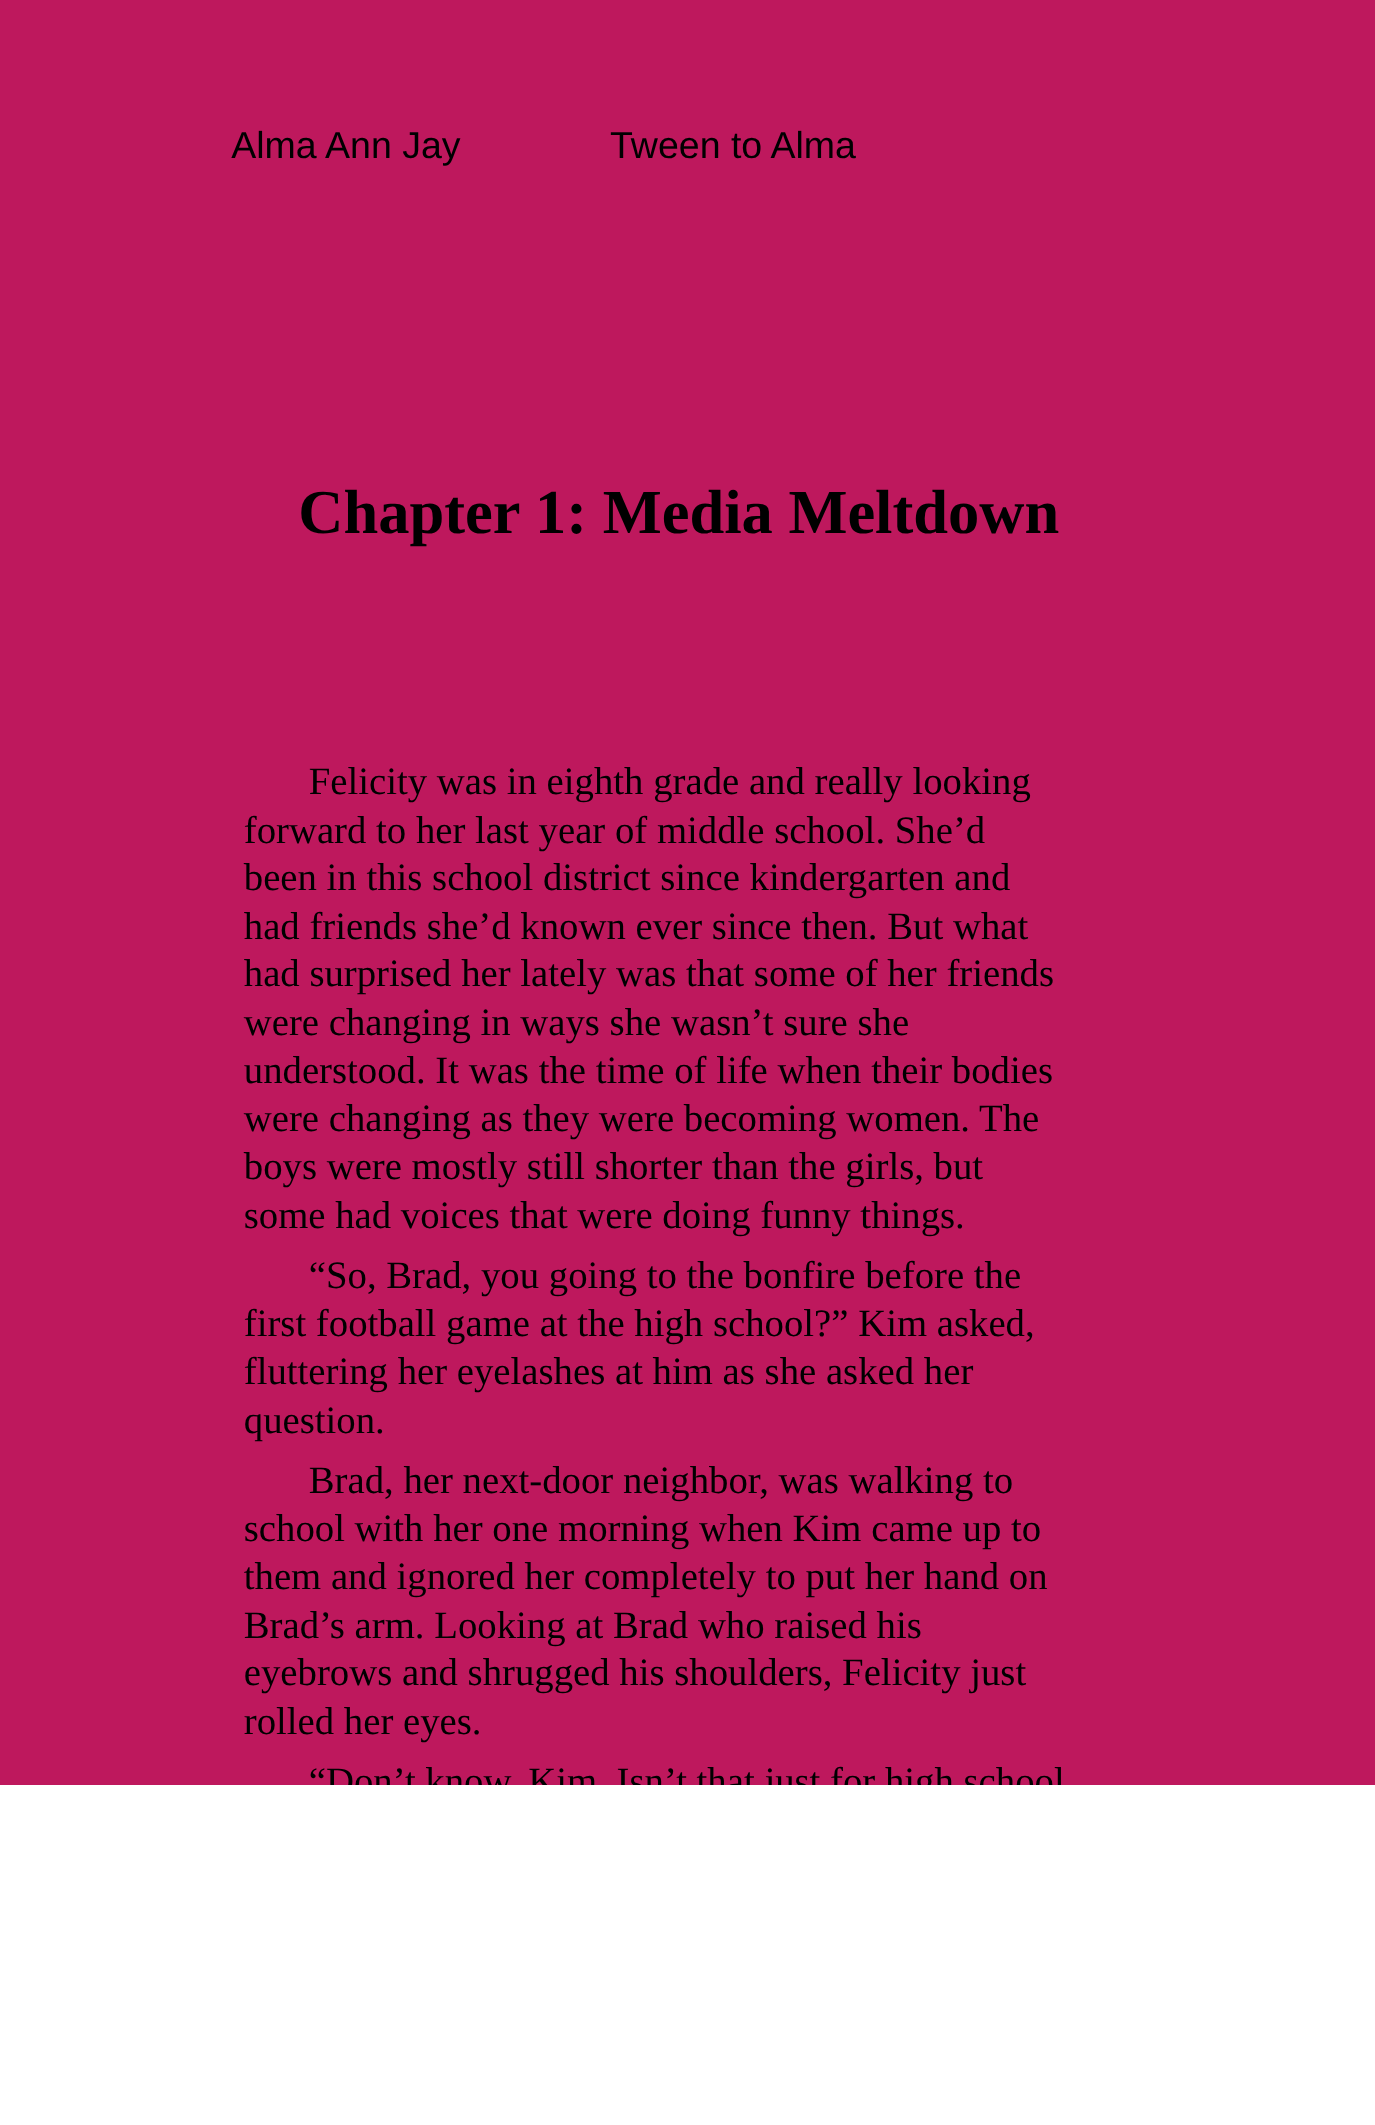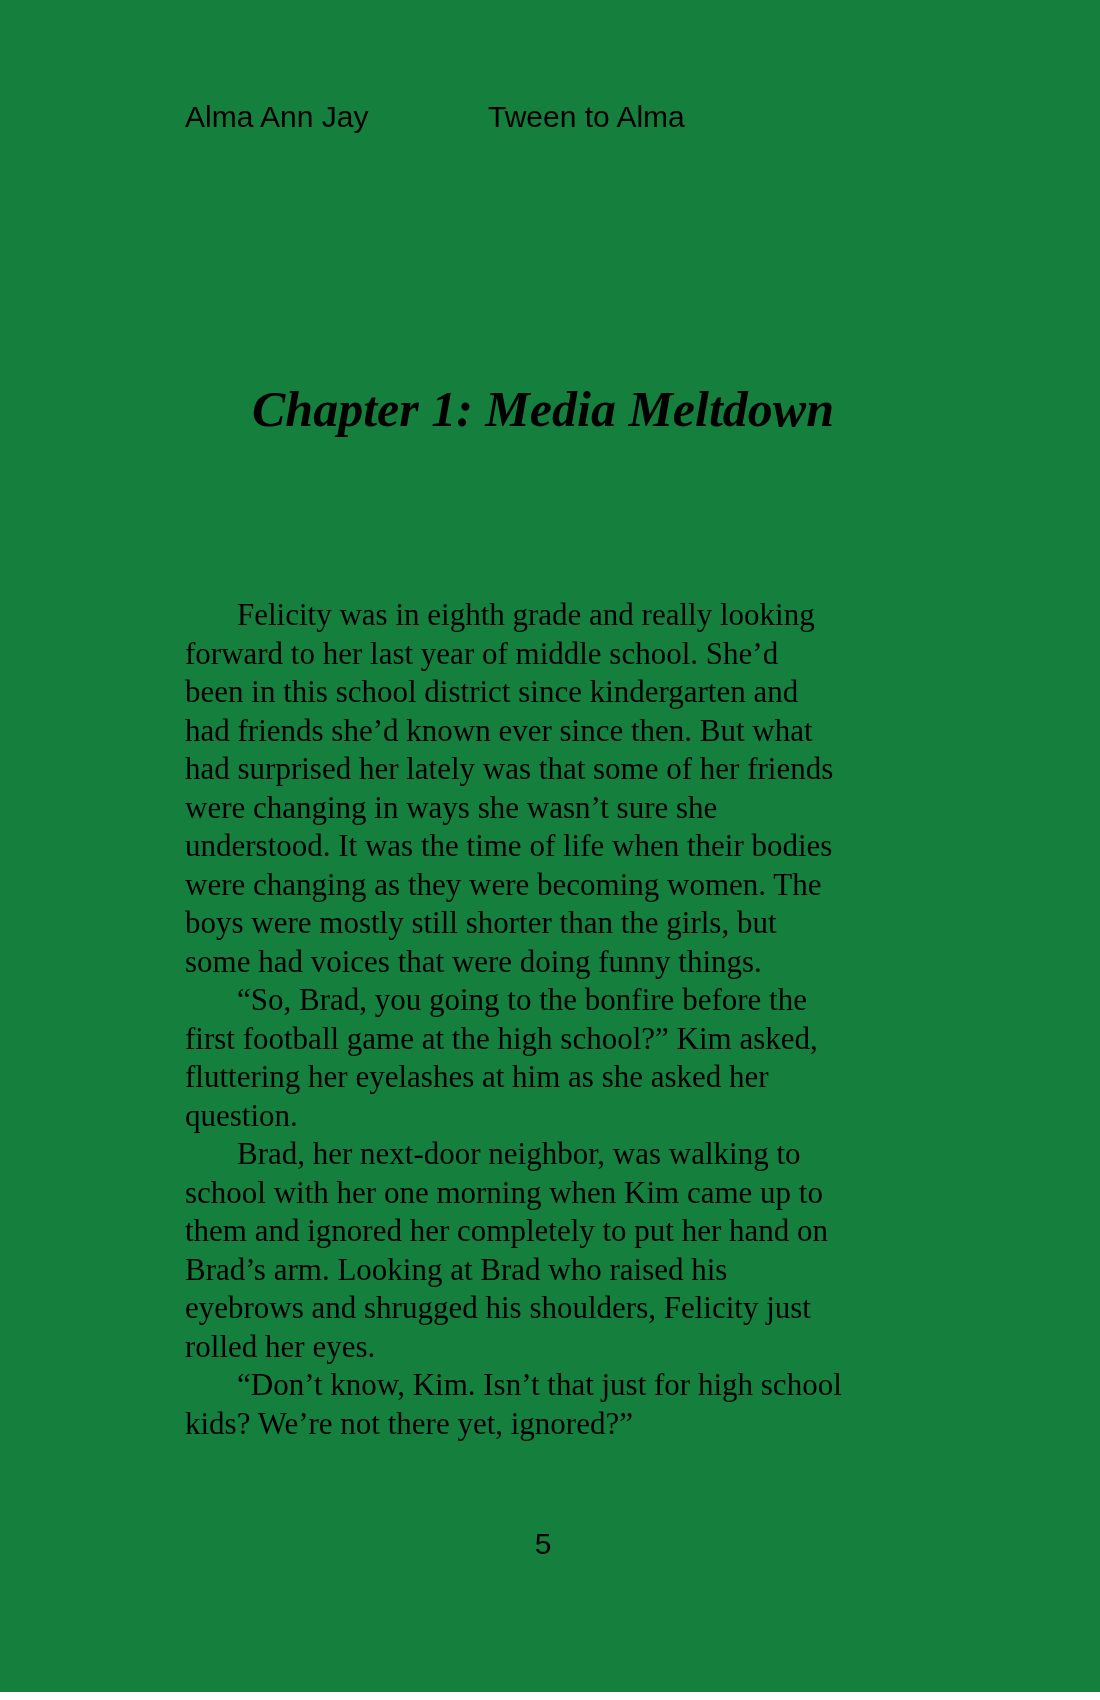--- a/index.html
+++ b/index.html
@@ -3,22 +3,22 @@
 <meta charset="utf-8">
 <style>
   html, body {
     margin: 0;
     padding: 0;
     background: #ffffff;
   }
   .page {
     position: relative;
     width: 1100px;
-    height: 1692px;
-    background: #15803d;
+    height: 1428px;
+    background: #be185d;
     color: #000000;
     overflow: hidden;
   }
   .running-header {
     position: absolute;
     left: 185px;
     top: 98px;
     width: 716px;
     height: 40px;
     font-family: "Liberation Sans", sans-serif;
@@ -45,34 +45,33 @@
     left: 185px;
     top: 350px;
     width: 716px;
     text-align: center;
     font-family: "Liberation Serif", serif;
     font-weight: bold;
     font-size: 50px;
     line-height: 50px;
     white-space: nowrap;
     color: #000000;
-    font-style: italic;
   }
   .body-text {
     position: absolute;
     left: 185px;
     top: 596px;
     width: 716px;
     font-family: "Liberation Serif", serif;
     font-size: 31px;
     line-height: 38.5px;
     color: #000000;
   }
   .body-text p.para {
-    margin: 0;
+    margin: 10px;
     padding: 0;
     white-space: pre-line;
     text-indent: 52px;
   }
   .page-footer {
     position: absolute;
     left: 185px;
     top: 1525px;
     width: 716px;
     text-align: center;

